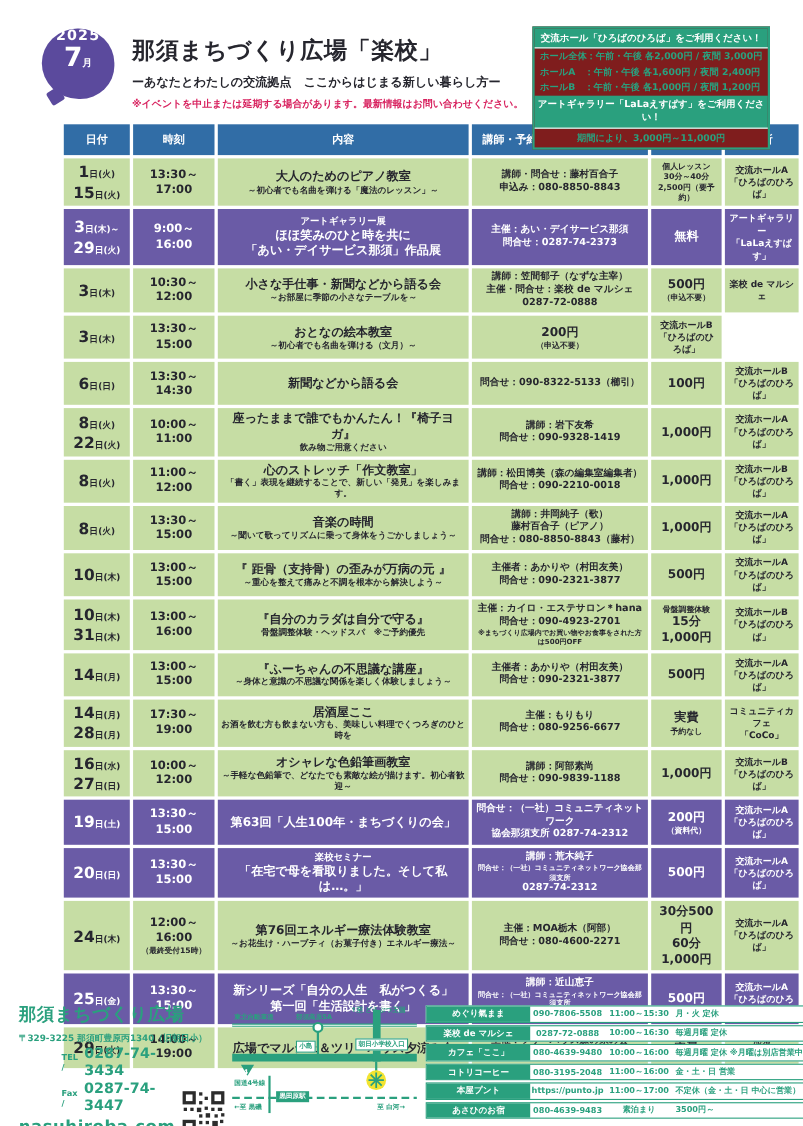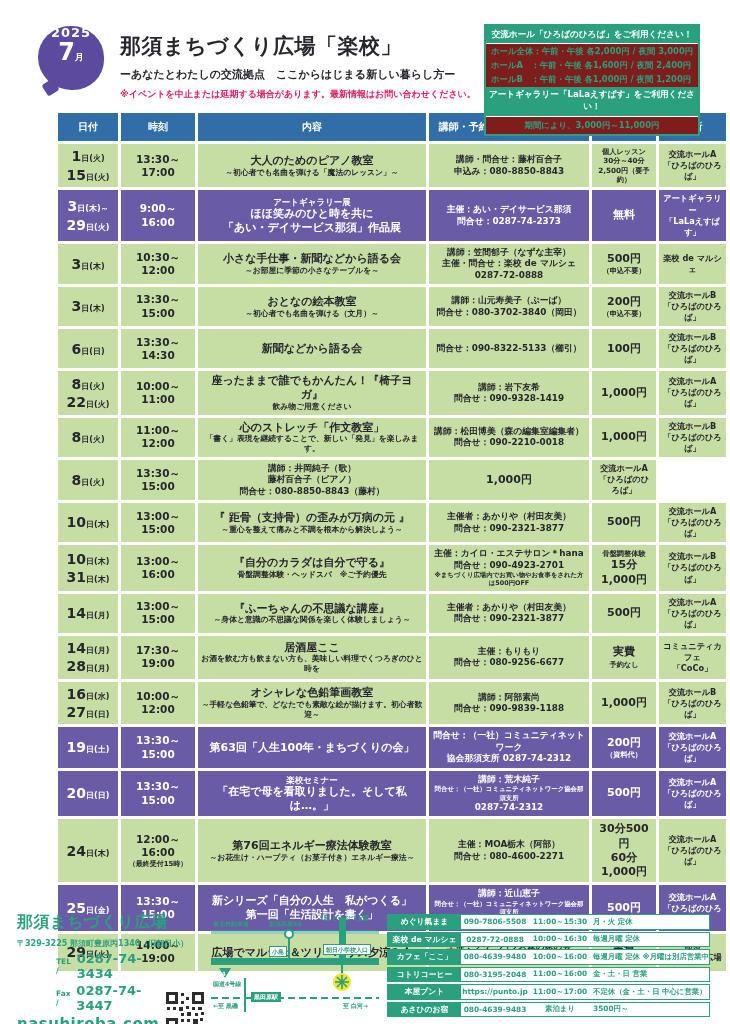--- a/index.html
+++ b/index.html
@@ -83,21 +83,21 @@
   .site{font-size:15px;font-weight:900;margin-top:2px;letter-spacing:.5px;}
   .left-flex{display:flex;align-items:flex-end;gap:6px;}
   .qr{flex:0 0 auto;margin-bottom:2px;}
   .map{position:relative;width:168px;height:94px;flex:0 0 auto;margin-top:6px;}
   .map-label{position:absolute;font-size:6px;font-weight:800;color:var(--accent);white-space:nowrap;}
   .map-box{border:1px solid var(--accent);background:#fff;padding:0 2px;line-height:1.5;}
   .map-station{background:var(--accent);color:#fff;padding:0 3px;line-height:1.6;}
   .shops{flex:1;display:flex;flex-direction:column;gap:2px;margin-top:2px;}
   .shop-row{display:flex;border:1px solid var(--accent);background:#fff;height:15.5px;align-items:stretch;}
   .shop-name{
-    width:73px;flex:0 0 auto;background:var(--accent);color:#fff;font-size:7.8px;font-weight:800;
+    width:94px;flex:0 0 auto;background:var(--accent);color:#fff;font-size:7.8px;font-weight:800;
     display:flex;align-items:center;justify-content:center;white-space:nowrap;
   }
   .shop-cell{display:flex;align-items:center;font-size:7.4px;font-weight:800;color:var(--accent);white-space:nowrap;}
   .shop-contact{width:68px;justify-content:center;}
   .shop-hours{width:62px;justify-content:center;}
   .shop-note{flex:1;padding-left:2px;}
 </style>
 </head>
 <body>
 
@@ -217,24 +217,20 @@
             <div class="d-line"><span class="d-num">3</span><span class="d-suf">日(木)</span></div>
           </div>
           <div class="cell c-time">
             <div class="tm">13:30～</div>
             <div class="tm">15:00</div>
           </div>
           <div class="cell c-content">
             <div class="c-title">おとなの絵本教室</div>
             <div class="c-sub">～初心者でも名曲を弾ける（文月）～</div>
           </div>
-          <div class="cell c-contact">
-            <div class="k-line">講師：山元寿美子（ぷーば）</div>
-            <div class="k-line">問合せ：080-3702-3840（岡田）</div>
-          </div>
           <div class="cell c-fee">
             <div class="f-big">200円</div>
             <div class="f-small">（申込不要）</div>
           </div>
           <div class="cell c-place">
             <div class="p-line">交流ホールB</div>
             <div class="p-line">「ひろばのひろば」</div>
           </div>
         </div>
         <div class="t-grid t-row green">
@@ -308,20 +304,24 @@
             <div class="p-line">「ひろばのひろば」</div>
           </div>
         </div>
         <div class="t-grid t-row green">
           <div class="cell c-date">
             <div class="d-line"><span class="d-num">8</span><span class="d-suf">日(火)</span></div>
           </div>
           <div class="cell c-time">
             <div class="tm">13:30～</div>
             <div class="tm">15:00</div>
+          </div>
+          <div class="cell c-content">
+            <div class="c-title">音楽の時間</div>
+            <div class="c-sub">～聞いて歌ってリズムに乗って身体をうごかしましょう～</div>
           </div>
           <div class="cell c-contact">
             <div class="k-line">講師：井岡純子（歌）</div>
             <div class="k-line">藤村百合子（ピアノ）</div>
             <div class="k-line">問合せ：080-8850-8843（藤村）</div>
           </div>
           <div class="cell c-fee">
             <div class="f-big">1,000円</div>
           </div>
           <div class="cell c-place">

